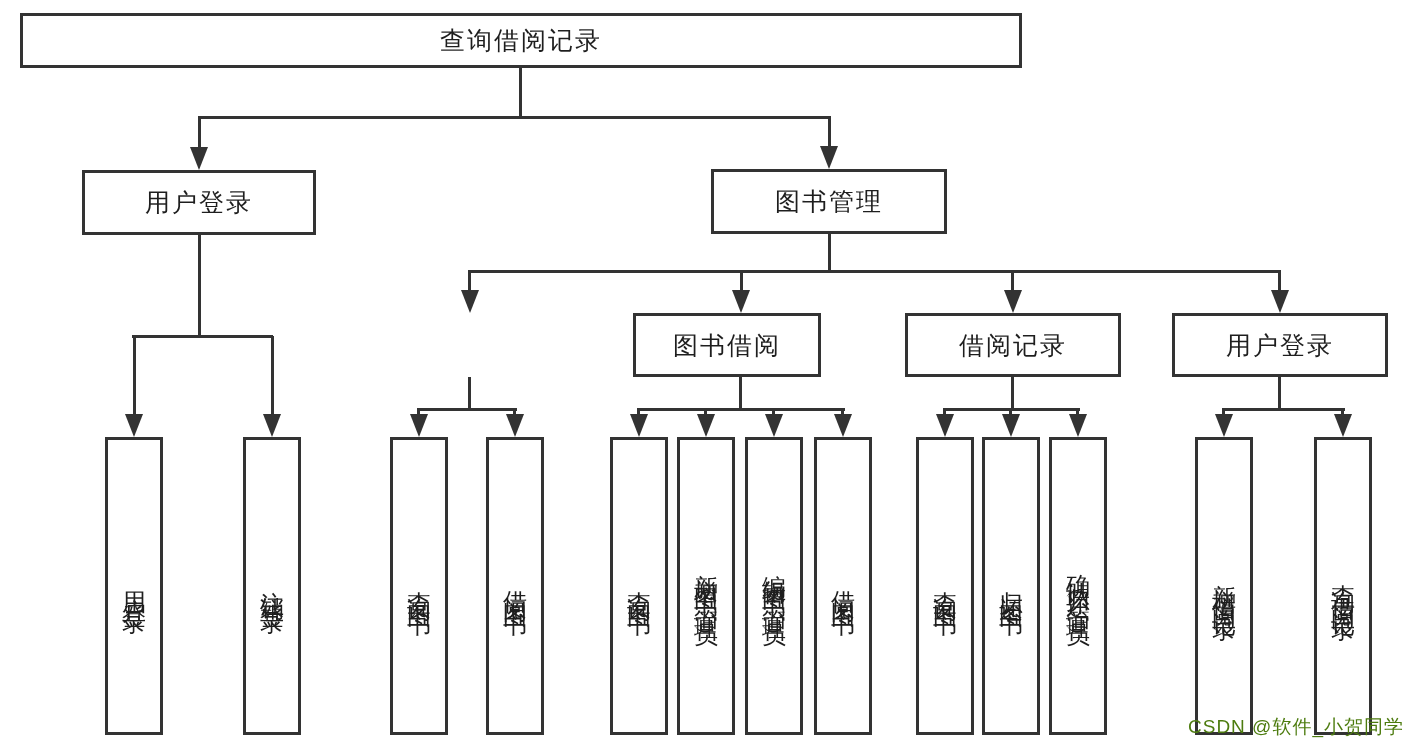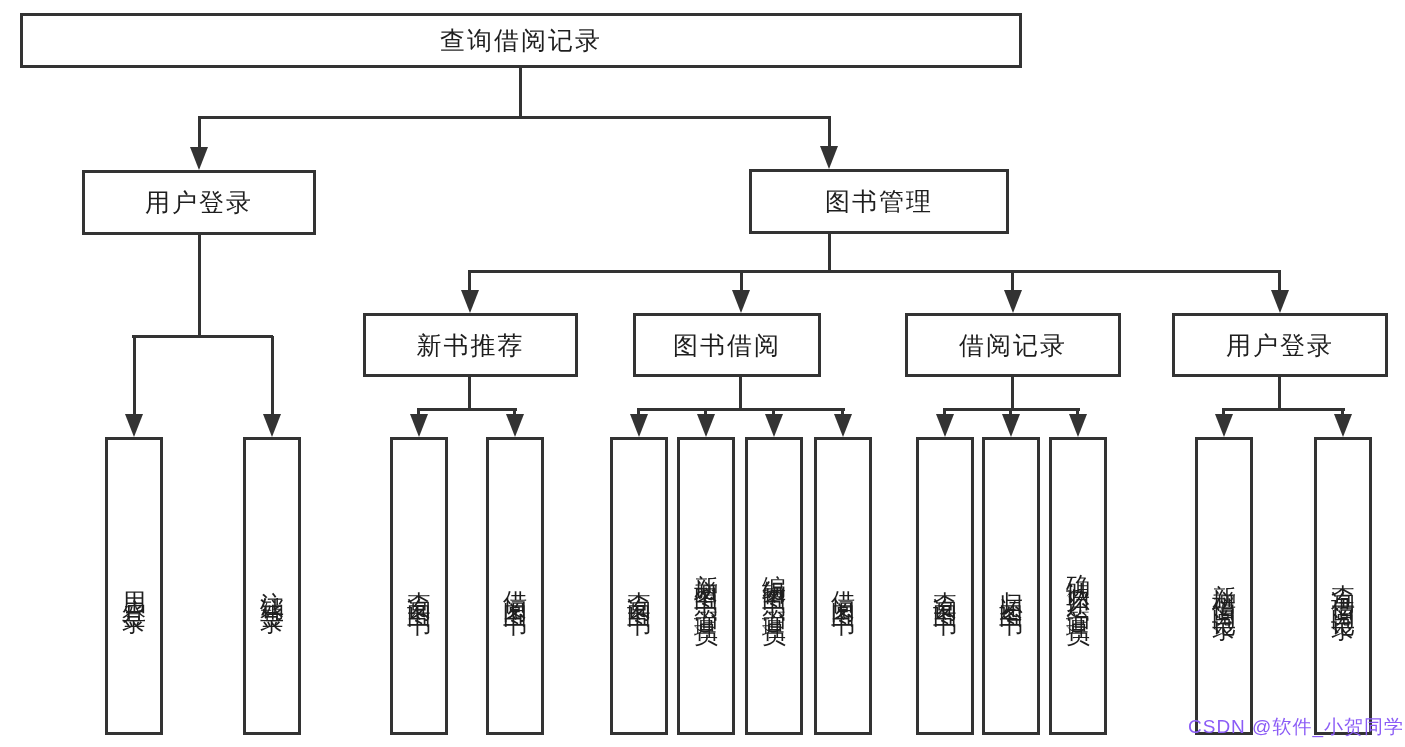--- a/index.html
+++ b/index.html
@@ -18,21 +18,21 @@
   }
   .hl,.vl{position:absolute;background:#333333;}
   .hl{height:3px;}
   .vl{width:3px;}
   .ar{
     position:absolute;width:0;height:0;
     border-left:9px solid transparent;border-right:9px solid transparent;
     border-top:23px solid #333333;
   }
   .wm{
-    position:absolute;color:#8b5cf6;font-size:19px;letter-spacing:1px;
+    position:absolute;color:#4d7c0f;font-size:19px;letter-spacing:1px;
     white-space:nowrap;z-index:5;
   }
 </style>
 </head>
 <body>
 
 <div id="canvas">
 
   <div class="vl" style="left:519px;top:68px;height:50px"></div>
   <div class="hl" style="left:198px;top:116px;width:633px"></div>
@@ -89,23 +89,22 @@
   <div class="vl" style="left:1278px;top:377px;height:33px"></div>
   <div class="hl" style="left:1222px;top:408px;width:123px"></div>
   <div class="vl" style="left:1222px;top:410px;height:8px"></div>
   <div class="ar" style="left:1215px;top:414px"></div>
   <div class="vl" style="left:1341px;top:410px;height:8px"></div>
   <div class="ar" style="left:1334px;top:414px"></div>
 
   <div class="box" style="left:20px;top:13px;width:1002px;height:55px">查询借阅记录</div>
 
   <div class="box" style="left:82px;top:170px;width:234px;height:65px">用户登录</div>
-  <div class="box" style="left:749px;top:169px;width:260px;height:65px">图书管理</div>
+  <div class="box" style="left:711px;top:169px;width:236px;height:65px">图书管理</div>
 
-  <div class="box" style="left:363px;top:313px;width:215px;height:64px">新书推荐</div>
   <div class="box" style="left:633px;top:313px;width:188px;height:64px">图书借阅</div>
   <div class="box" style="left:905px;top:313px;width:216px;height:64px">借阅记录</div>
   <div class="box" style="left:1172px;top:313px;width:216px;height:64px">用户登录</div>
 
   <div class="box vbox" style="left:105px;top:437px;width:58px;height:298px">用户登录</div>
   <div class="box vbox" style="left:243px;top:437px;width:58px;height:298px">注销登录</div>
 
   <div class="box vbox" style="left:390px;top:437px;width:58px;height:298px">查询图书</div>
   <div class="box vbox" style="left:486px;top:437px;width:58px;height:298px">借阅图书</div>
 

